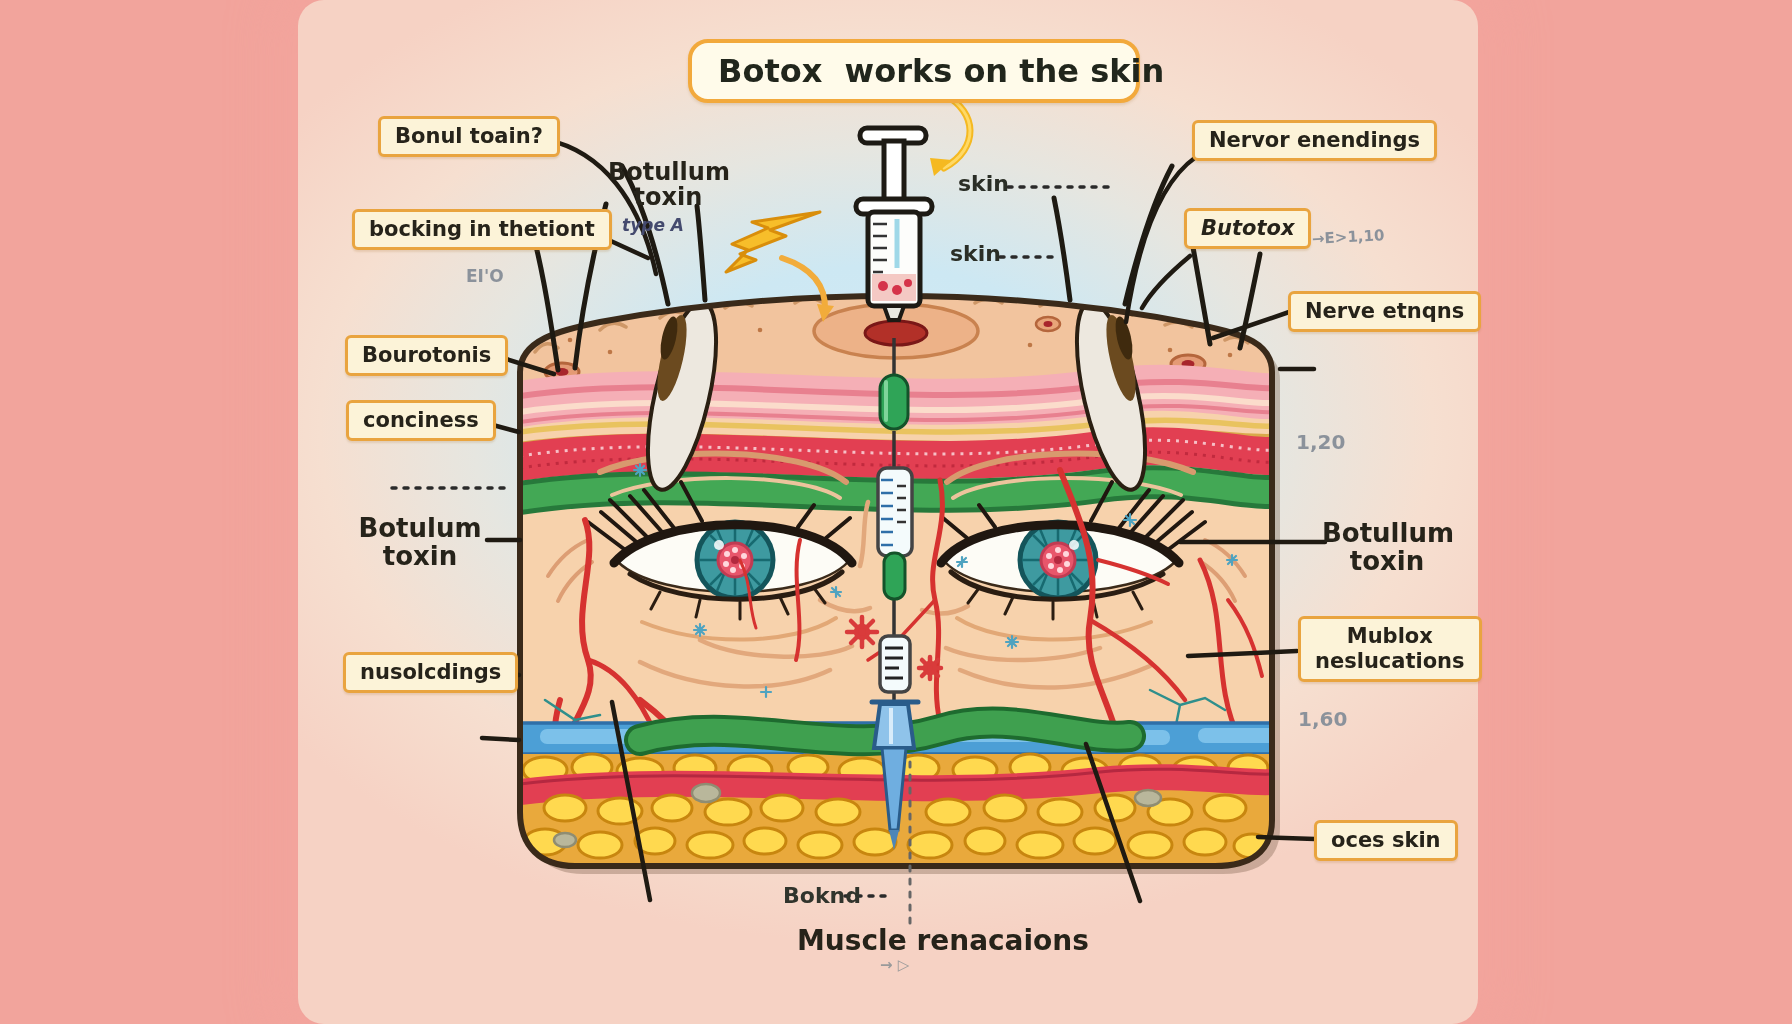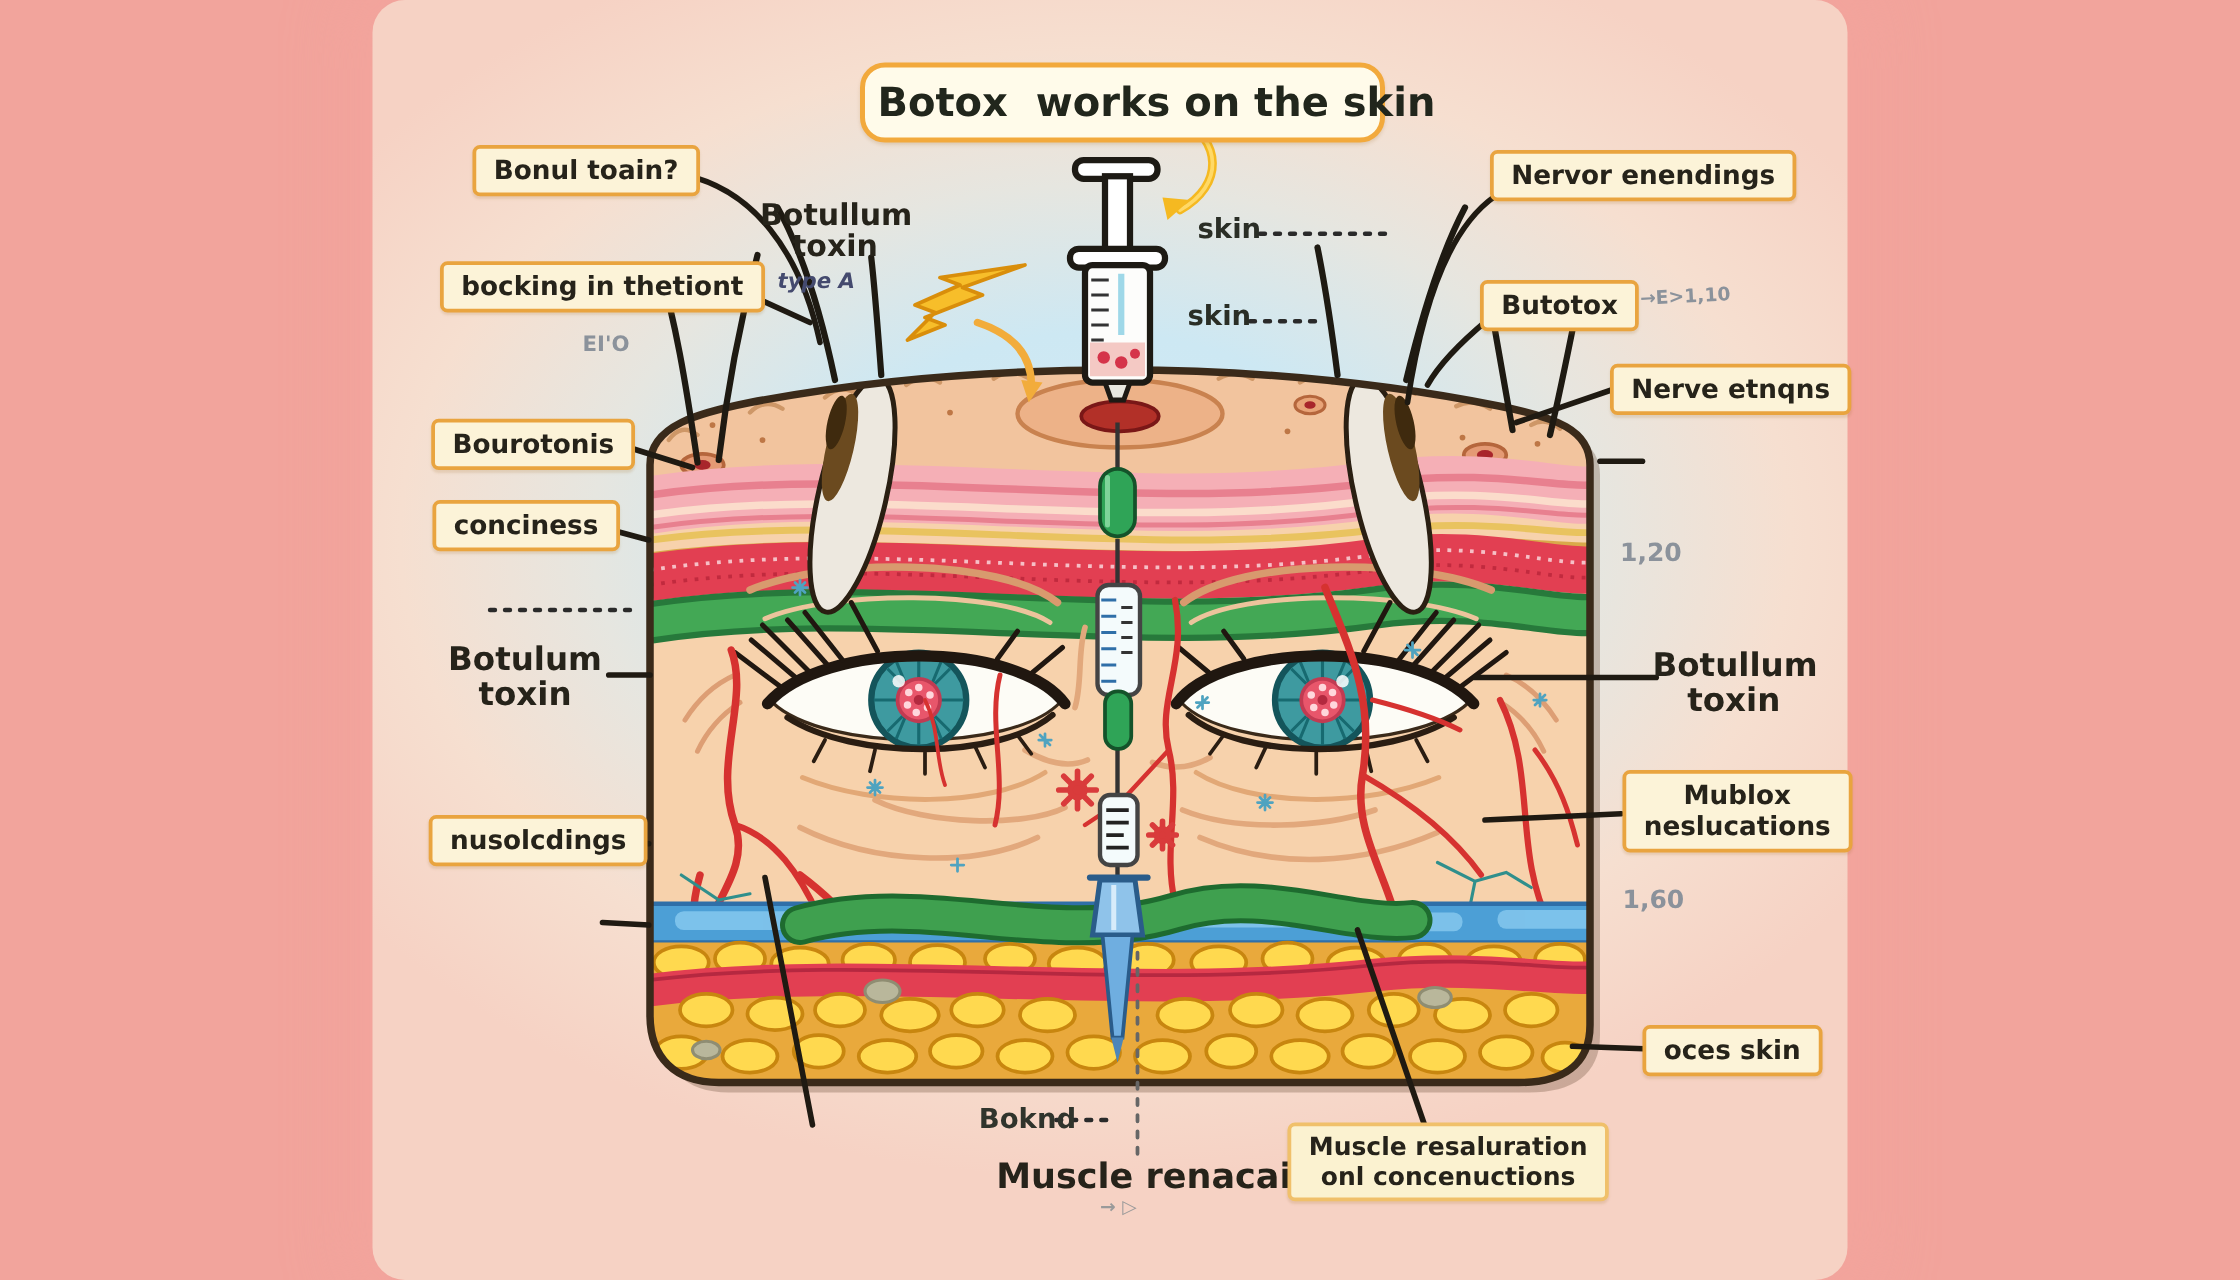--- a/index.html
+++ b/index.html
@@ -9,22 +9,22 @@
     background:radial-gradient(ellipse 62% 50% at 49% 42%,
       #d3eaf5 0%, #cde8f3 32%, #e6e6e0 55%, #f6dfd0 76%, #f6d2c4 100%);
     box-shadow:0 0 45px 22px rgba(242,164,156,.65);}
   svg.decor{position:absolute;left:0;top:0;}
   .chip{position:absolute;background:#fcf3d8;border:3px solid #e9a43f;border-radius:6px;
     padding:5px 14px;font-weight:bold;font-size:21px;color:#26231a;line-height:1.18;
     box-shadow:0 2px 2px rgba(160,110,40,.18);white-space:pre-line;text-align:center;}
   .chip.soft{border-color:#f0c06a;background:#fbf2d0;}
   .freetext{position:absolute;font-weight:bold;color:#26231a;white-space:pre-line;line-height:1.06;}
   .graytext{position:absolute;color:#8b929b;font-weight:bold;white-space:pre;}
-  .title-box{position:absolute;left:688px;top:50px;width:392px;background:#fffbea;border:4px solid #f2a93c;
-    border-radius:20px;padding:9px 10px;text-align:center;box-shadow:0 2px 3px rgba(160,110,40,.2);}
+  .title-box{position:absolute;left:688px;top:39px;width:392px;background:#fffbea;border:4px solid #f2a93c;
+    border-radius:20px;padding:9px 26px;text-align:center;box-shadow:0 2px 3px rgba(160,110,40,.2);}
   .title-box span{font-weight:bold;font-size:32px;color:#21261c;white-space:pre;}
   .typeA{position:absolute;font-style:italic;font-weight:bold;color:#444a6e;}
 </style>
 </head>
 <body>
 
 <div class="stage">
   <div class="panel"></div>
 
   <svg class="decor" width="1792" height="1024" viewBox="0 0 1792 1024">
@@ -368,25 +368,23 @@
   <div class="chip" style="left:352px;top:209px;">bocking in thetiont</div>
   <div class="chip" style="left:345px;top:335px;">Bourotonis</div>
   <div class="chip" style="left:346px;top:400px;">conciness</div>
   <div class="freetext" style="left:352px;top:515px;width:136px;font-size:26px;text-align:center;">Botulum
 toxin</div>
   <div class="chip" style="left:343px;top:652px;">nusolcdings</div>
 
   <div class="freetext" style="left:783px;top:884px;font-size:22px;color:#30342c;">Boknd</div>
   <div class="freetext" style="left:797px;top:926px;font-size:28px;">Muscle renacaions</div>
   <div class="graytext" style="left:880px;top:956px;font-size:15px;color:#9a9a9a;">→ ▷</div>
-  <div class="chip soft" style="left:1030px;top:898px;font-size:20px;">Muscle resaluration
-onl concenuctions</div>
 
   <div class="chip" style="left:1192px;top:120px;">Nervor enendings</div>
-  <div class="chip" style="left:1184px;top:224px;">Butotox</div>
+  <div class="chip" style="left:1184px;top:208px;font-style:italic;">Butotox</div>
   <div class="graytext" style="left:1312px;top:228px;font-size:15px;transform:rotate(-3deg);">→E&gt;1,10</div>
   <div class="chip" style="left:1288px;top:291px;">Nerve etnqns</div>
   <div class="graytext" style="left:1296px;top:430px;font-size:20px;">1,20</div>
   <div class="freetext" style="left:1322px;top:520px;width:130px;font-size:26px;text-align:center;">Botullum
 toxin</div>
   <div class="chip" style="left:1298px;top:616px;">Mublox
 neslucations</div>
   <div class="graytext" style="left:1298px;top:707px;font-size:20px;">1,60</div>
   <div class="chip" style="left:1314px;top:820px;">oces skin</div>
 

